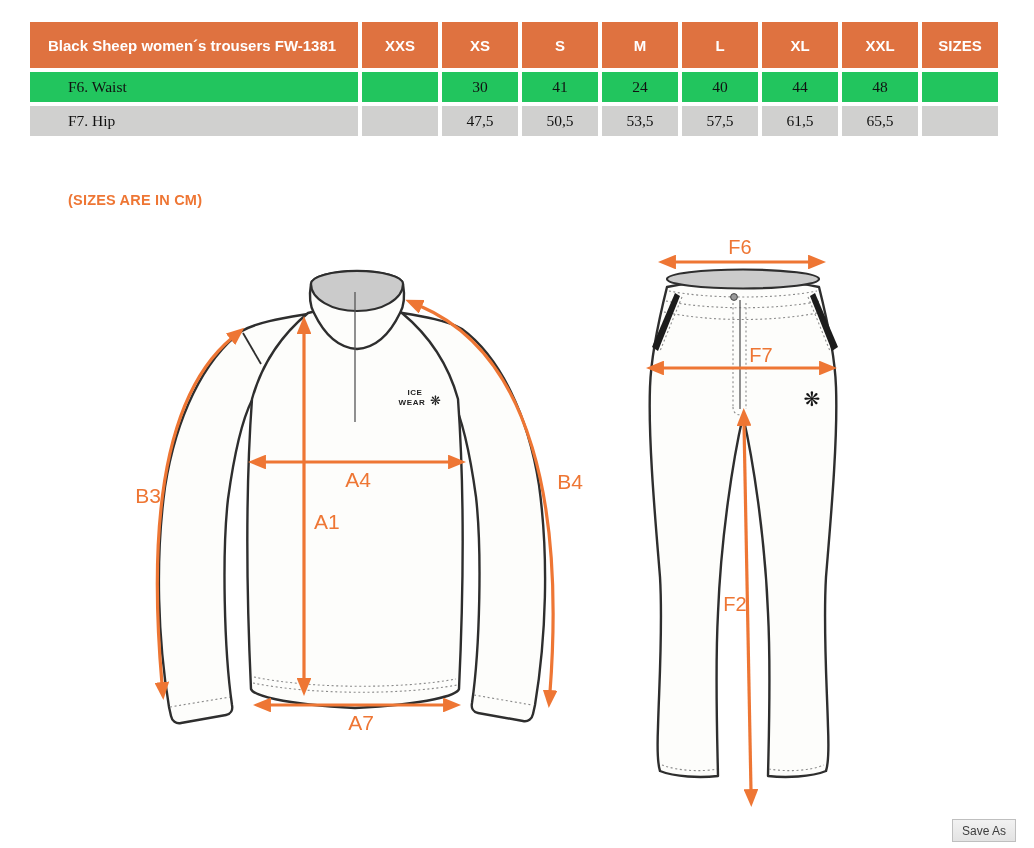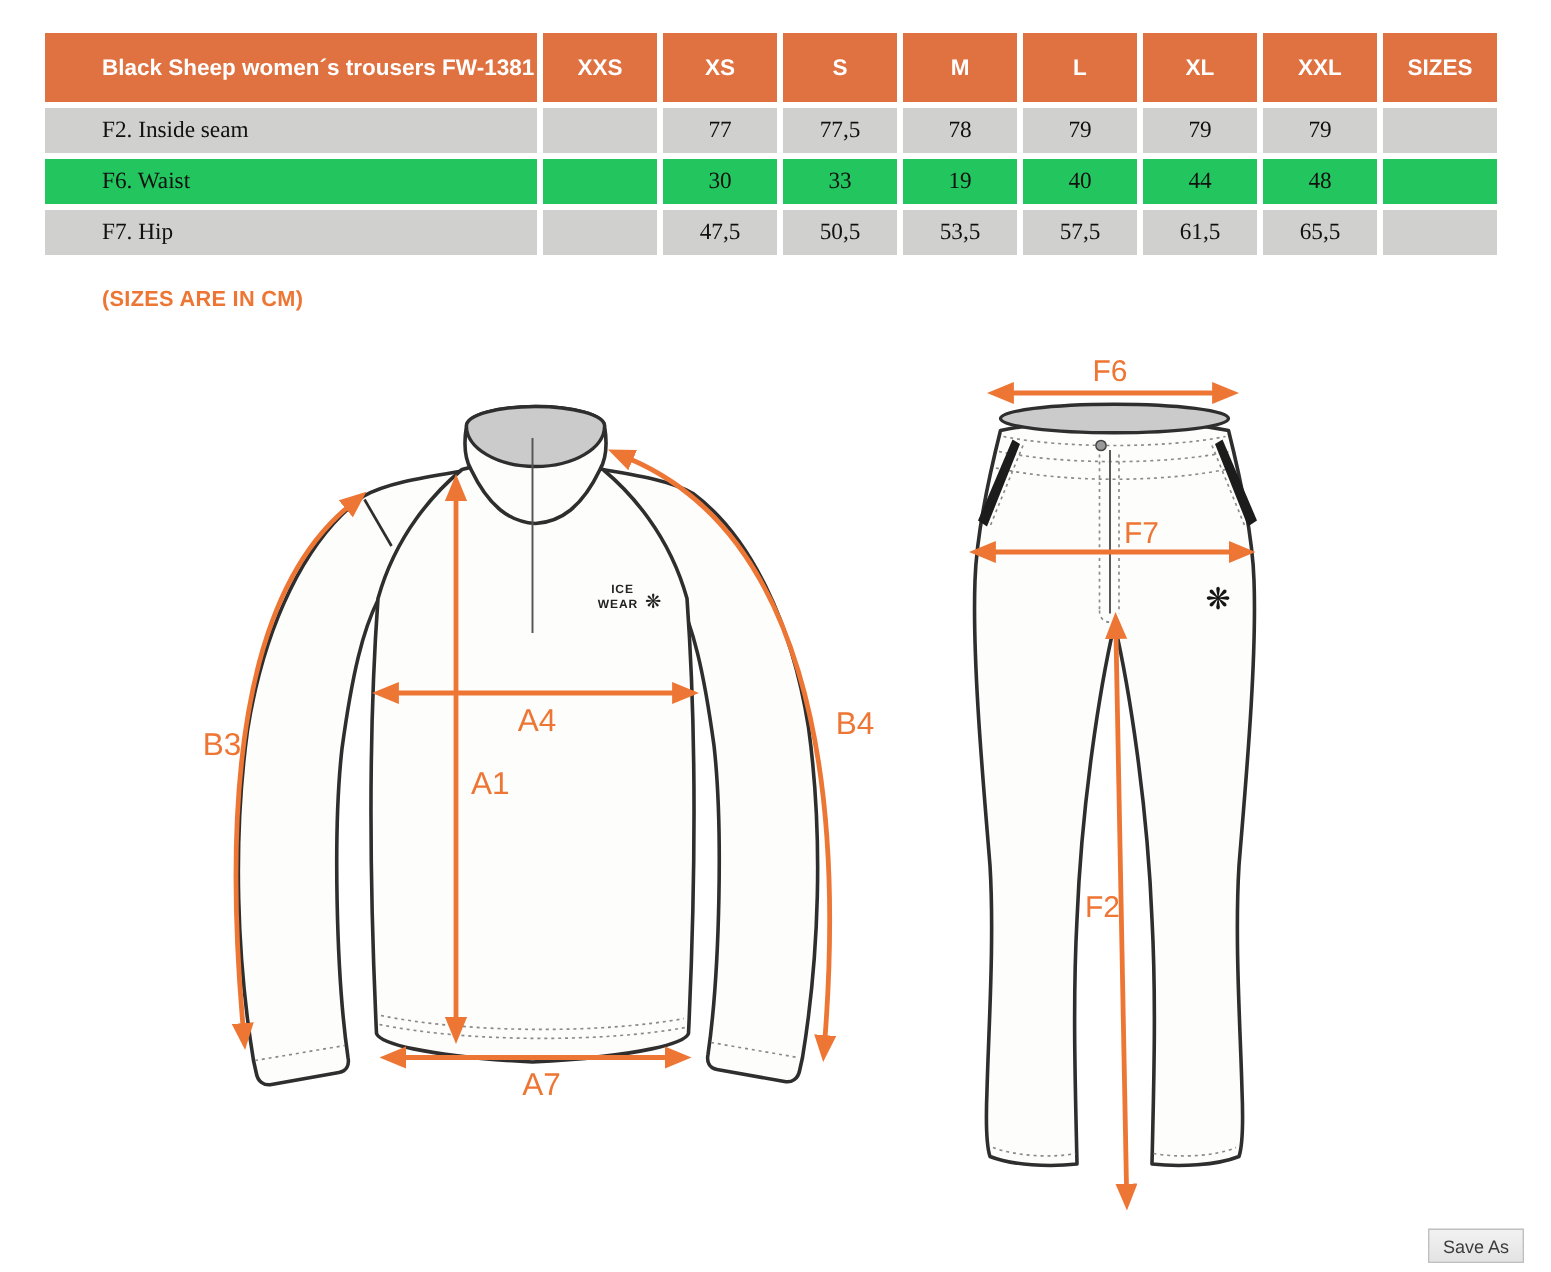--- a/index.html
+++ b/index.html
@@ -6,21 +6,21 @@
   .stage{position:relative;width:1034px;height:848px;background:#fff;overflow:hidden;
          font-family:"Liberation Sans",sans-serif;}
 
   
   table.size-table{position:absolute;left:26px;top:18px;border-collapse:separate;
     border-spacing:4px;table-layout:fixed;}
   table.size-table col.c-title{width:328px;}
   table.size-table col.c-size{width:76px;}
   table.size-table th{background:#DF7240;color:#fff;font-weight:bold;font-size:15px;
     height:46px;text-align:center;padding:0;}
-  table.size-table th.title{text-align:left;padding-left:38px;}
+  table.size-table th.title{text-align:left;padding-left:18px;}
   table.size-table td{height:30px;font-family:"Liberation Serif",serif;font-size:15.5px;
     color:#111;text-align:center;padding:0;}
   table.size-table tr.row-dark td{background:#D0D0CF;}
   table.size-table tr.row-light td{background:#22c55e;}
   table.size-table td.rowlabel{text-align:left;padding-left:38px;}
 
   .note{position:absolute;left:68px;top:192px;color:#EE7634;font-size:14.5px;
     font-weight:bold;letter-spacing:.2px;}
 
   
@@ -71,37 +71,26 @@
         <th>XS</th>
         <th>S</th>
         <th>M</th>
         <th>L</th>
         <th>XL</th>
         <th>XXL</th>
         <th>SIZES</th>
       </tr>
     </thead>
     <tbody>
-      <tr class="row-dark">
-        <td class="rowlabel">F2. Inside seam</td>
-        <td></td>
-        <td>77</td>
-        <td>77,5</td>
-        <td>78</td>
-        <td>79</td>
-        <td>79</td>
-        <td>79</td>
-        <td></td>
-      </tr>
       <tr class="row-light">
         <td class="rowlabel">F6. Waist</td>
         <td></td>
         <td>30</td>
-        <td>33</td>
-        <td>19</td>
+        <td>41</td>
+        <td>24</td>
         <td>40</td>
         <td>44</td>
         <td>48</td>
         <td></td>
       </tr>
       <tr class="row-dark">
         <td class="rowlabel">F7. Hip</td>
         <td></td>
         <td>47,5</td>
         <td>50,5</td>

